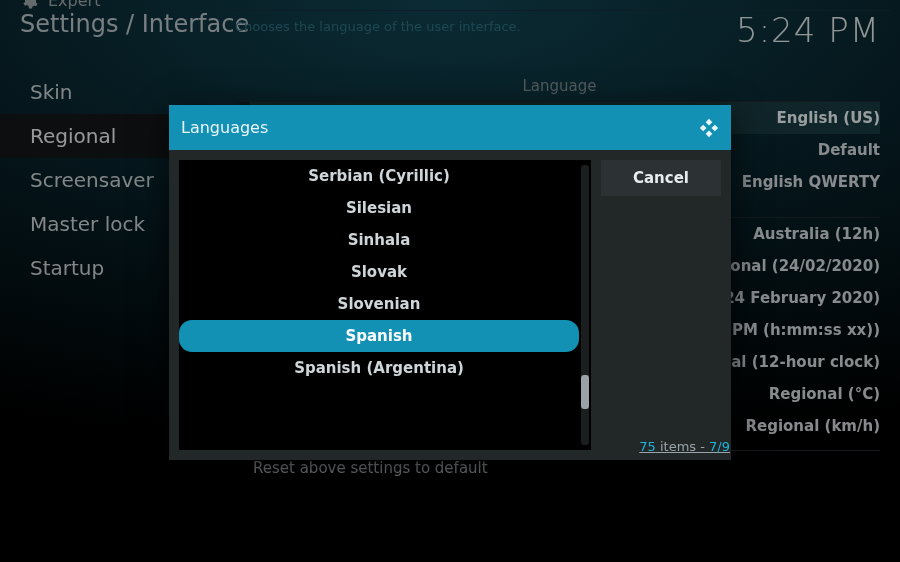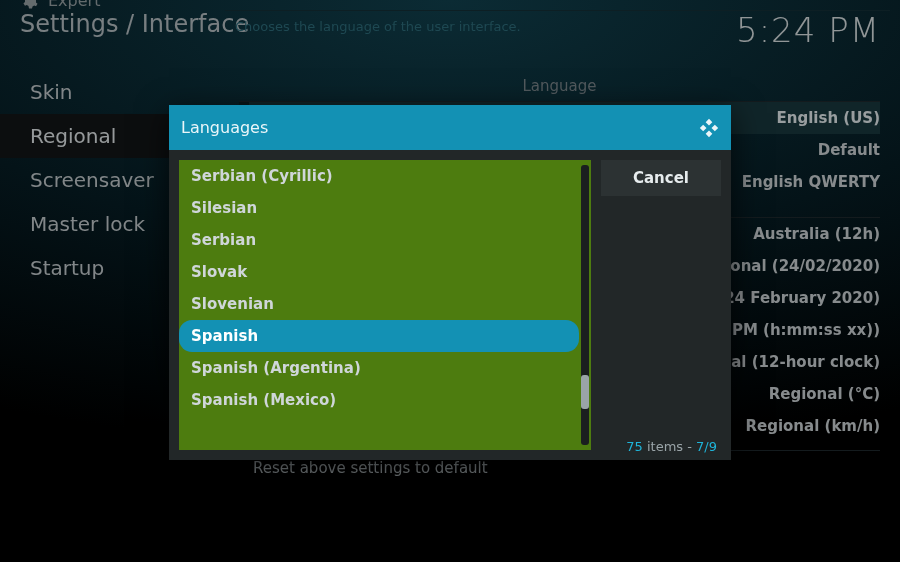--- a/index.html
+++ b/index.html
@@ -74,43 +74,44 @@
   .dialog-header {
     background: #1391b4; color: #eaf6f9;
     display: flex; align-items: center; justify-content: space-between;
     padding: 6px 12px; font-size: 16px; height: 45px;
   }
   .kodi-logo { width: 20px; height: 20px; fill: #eaf6f9; }
   .dialog-body {
     display: flex; height: 310px; padding: 10px;
     gap: 10px;
   }
-  .listwrap { position: relative; flex: 1; background: #4d7c0f; }
+  .listwrap { position: relative; flex: 1; background: #000000; text-align: center; }
   .list { position: absolute; inset: 0 12px 0 0; overflow: hidden; }
   .list-item {
     padding: 7px 12px; font-size: 15px; color: #cfd6d9; cursor: pointer;
     font-weight: 600;
   }
   .list-item.sel { background: #1391b4; color: #fff; border-radius: 13px; }
   .scrollbar {
     position: absolute; right: 2px; top: 5px; bottom: 5px; width: 8px;
     background: #1a1e1f; border-radius: 3px;
   }
   .scrollthumb {
     position: absolute; left: 0; right: 0; top: 75%; height: 12%;
     background: #9aa4a8; border-radius: 3px;
   }
   .sidecol { width: 120px; display: flex; flex-direction: column; }
   .cancel-btn {
     background: #2c3233; color: #e7ecee; font-size: 15px; font-weight: 600;
     text-align: center; padding: 9px 0; cursor: pointer;
   }
   .pager {
-    position: absolute; right: 14px; bottom: 6px; font-size: 13px;
+    position: absolute; right: 1px; bottom: 6px; font-size: 13px;
     color: #9aa4a8;
+    text-decoration: underline;
   }
   .pager .num { color: #1fb4d9; }
 </style>
 </head>
 <body>
 
 <div class="dim">
   <div class="topbar">
     <div class="breadcrumb">Settings / Interface</div>
     <div class="clock">5:24 PM</div>
@@ -178,26 +179,25 @@
       <span>Languages</span>
       <svg class="kodi-logo" viewBox="0 0 24 24">
           <path d="M12 1l4 4-4 4-4-4 4-4zm7 7l4 4-4 4-4-4 4-4zm-14 0l4 4-4 4-4-4 4-4zm7 7l4 4-4 4-4-4 4-4z"></path>
         </svg>
     </div>
     <div class="dialog-body" style="position:relative;">
       <div class="listwrap">
         <div class="list" id="lang-list">
             <div class="list-item">Serbian (Cyrillic)</div>
             <div class="list-item">Silesian</div>
-            <div class="list-item">Serbian</div>
+            <div class="list-item">Sinhala</div>
             <div class="list-item">Slovak</div>
             <div class="list-item">Slovenian</div>
             <div class="list-item sel">Spanish</div>
             <div class="list-item">Spanish (Argentina)</div>
-            <div class="list-item">Spanish (Mexico)</div>
           </div>
         <div class="scrollbar">
           <div class="scrollthumb"></div>
         </div>
       </div>
       <div class="sidecol">
         <div class="cancel-btn">Cancel</div>
       </div>
       <div class="pager">
         <span class="num">75</span><span> items - </span><span class="num">7/9</span>

